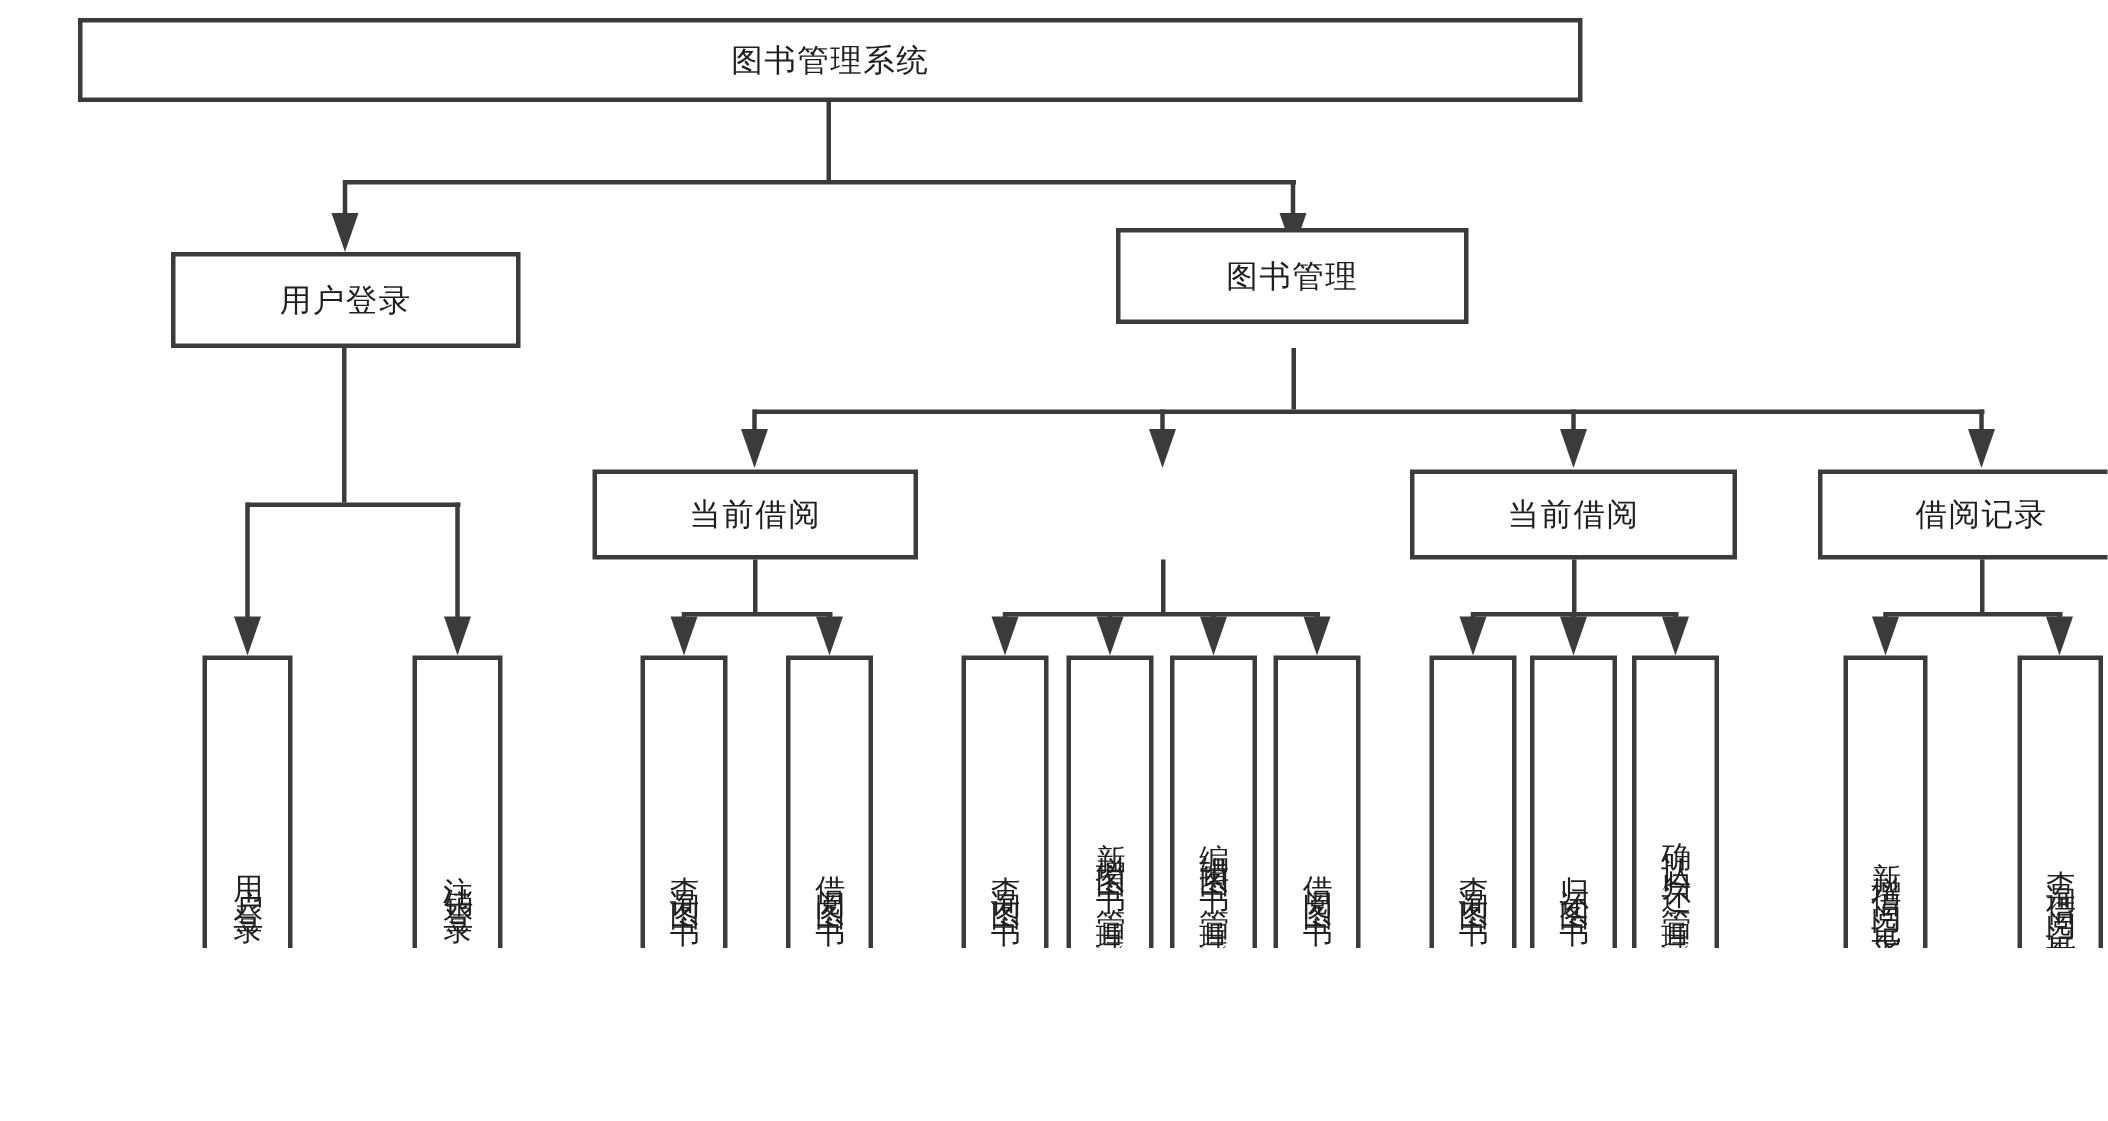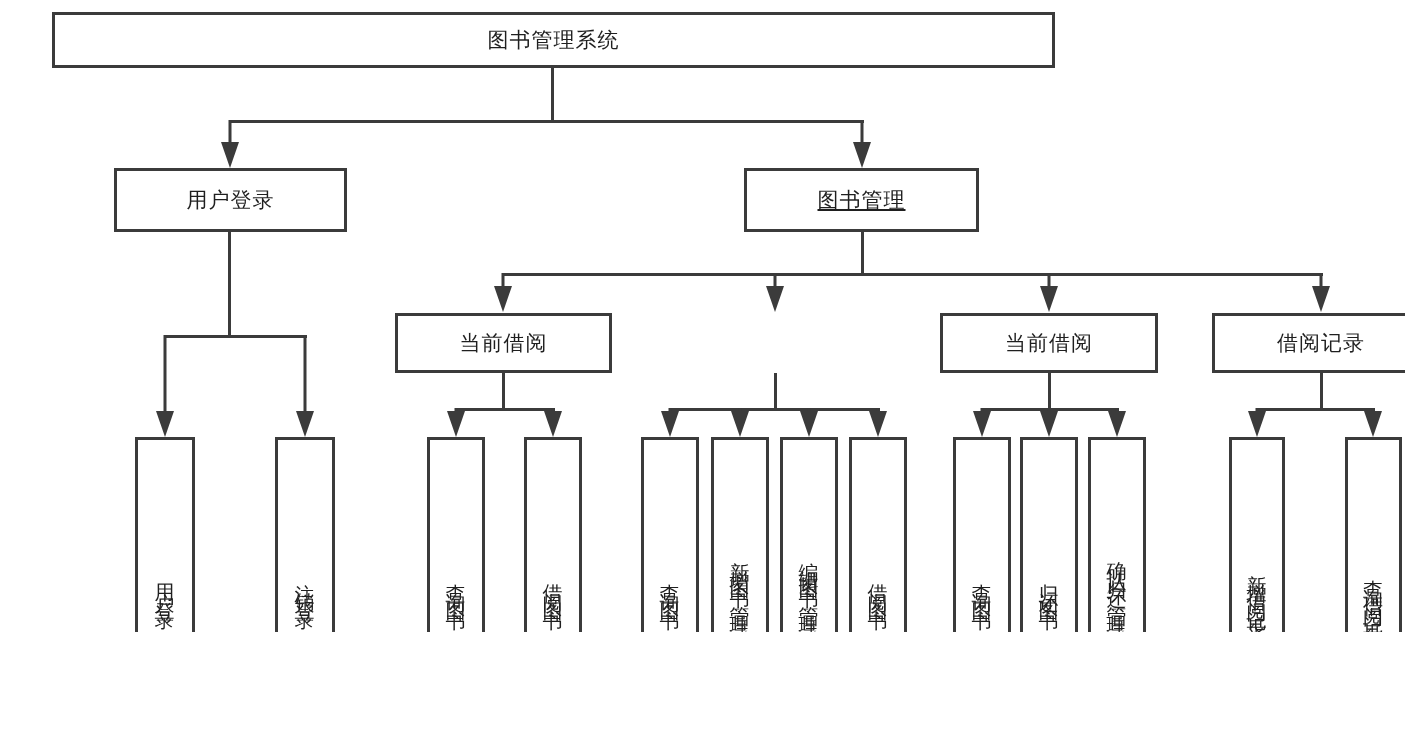--- a/index.html
+++ b/index.html
@@ -85,21 +85,21 @@
 <div class="canvas">
 
   <div class="node" style="left:20px; top:12px; width:1003px; height:56px;">图书管理系统</div>
 
   <div class="vline" style="left:519px; top:68px; height:52px;"></div>
   <div class="hline" style="left:197px; top:120px; width:635px;"></div>
   <div class="arrow" style="left:189px; top:120px; height:48px;"></div>
   <div class="arrow" style="left:821px; top:120px; height:48px;"></div>
 
   <div class="node" style="left:82px; top:168px; width:233px; height:64px;">用户登录</div>
-  <div class="node" style="left:712px; top:168px; width:235px; height:64px;text-decoration:underline;">图书管理</div>
+  <div class="node" style="left:712px; top:152px; width:235px; height:64px;">图书管理</div>
 
   <div class="vline" style="left:196px; top:232px; height:103px;"></div>
   <div class="hline" style="left:132px; top:335px; width:143px;"></div>
   <div class="arrow" style="left:124px; top:335px; height:102px;"></div>
   <div class="arrow" style="left:264px; top:335px; height:102px;"></div>
 
   <div class="vline" style="left:829px; top:232px; height:41px;"></div>
   <div class="hline" style="left:470px; top:273px; width:821px;"></div>
   <div class="arrow" style="left:462px; top:273px; height:39px;"></div>
   <div class="arrow" style="left:734px; top:273px; height:39px;"></div>

